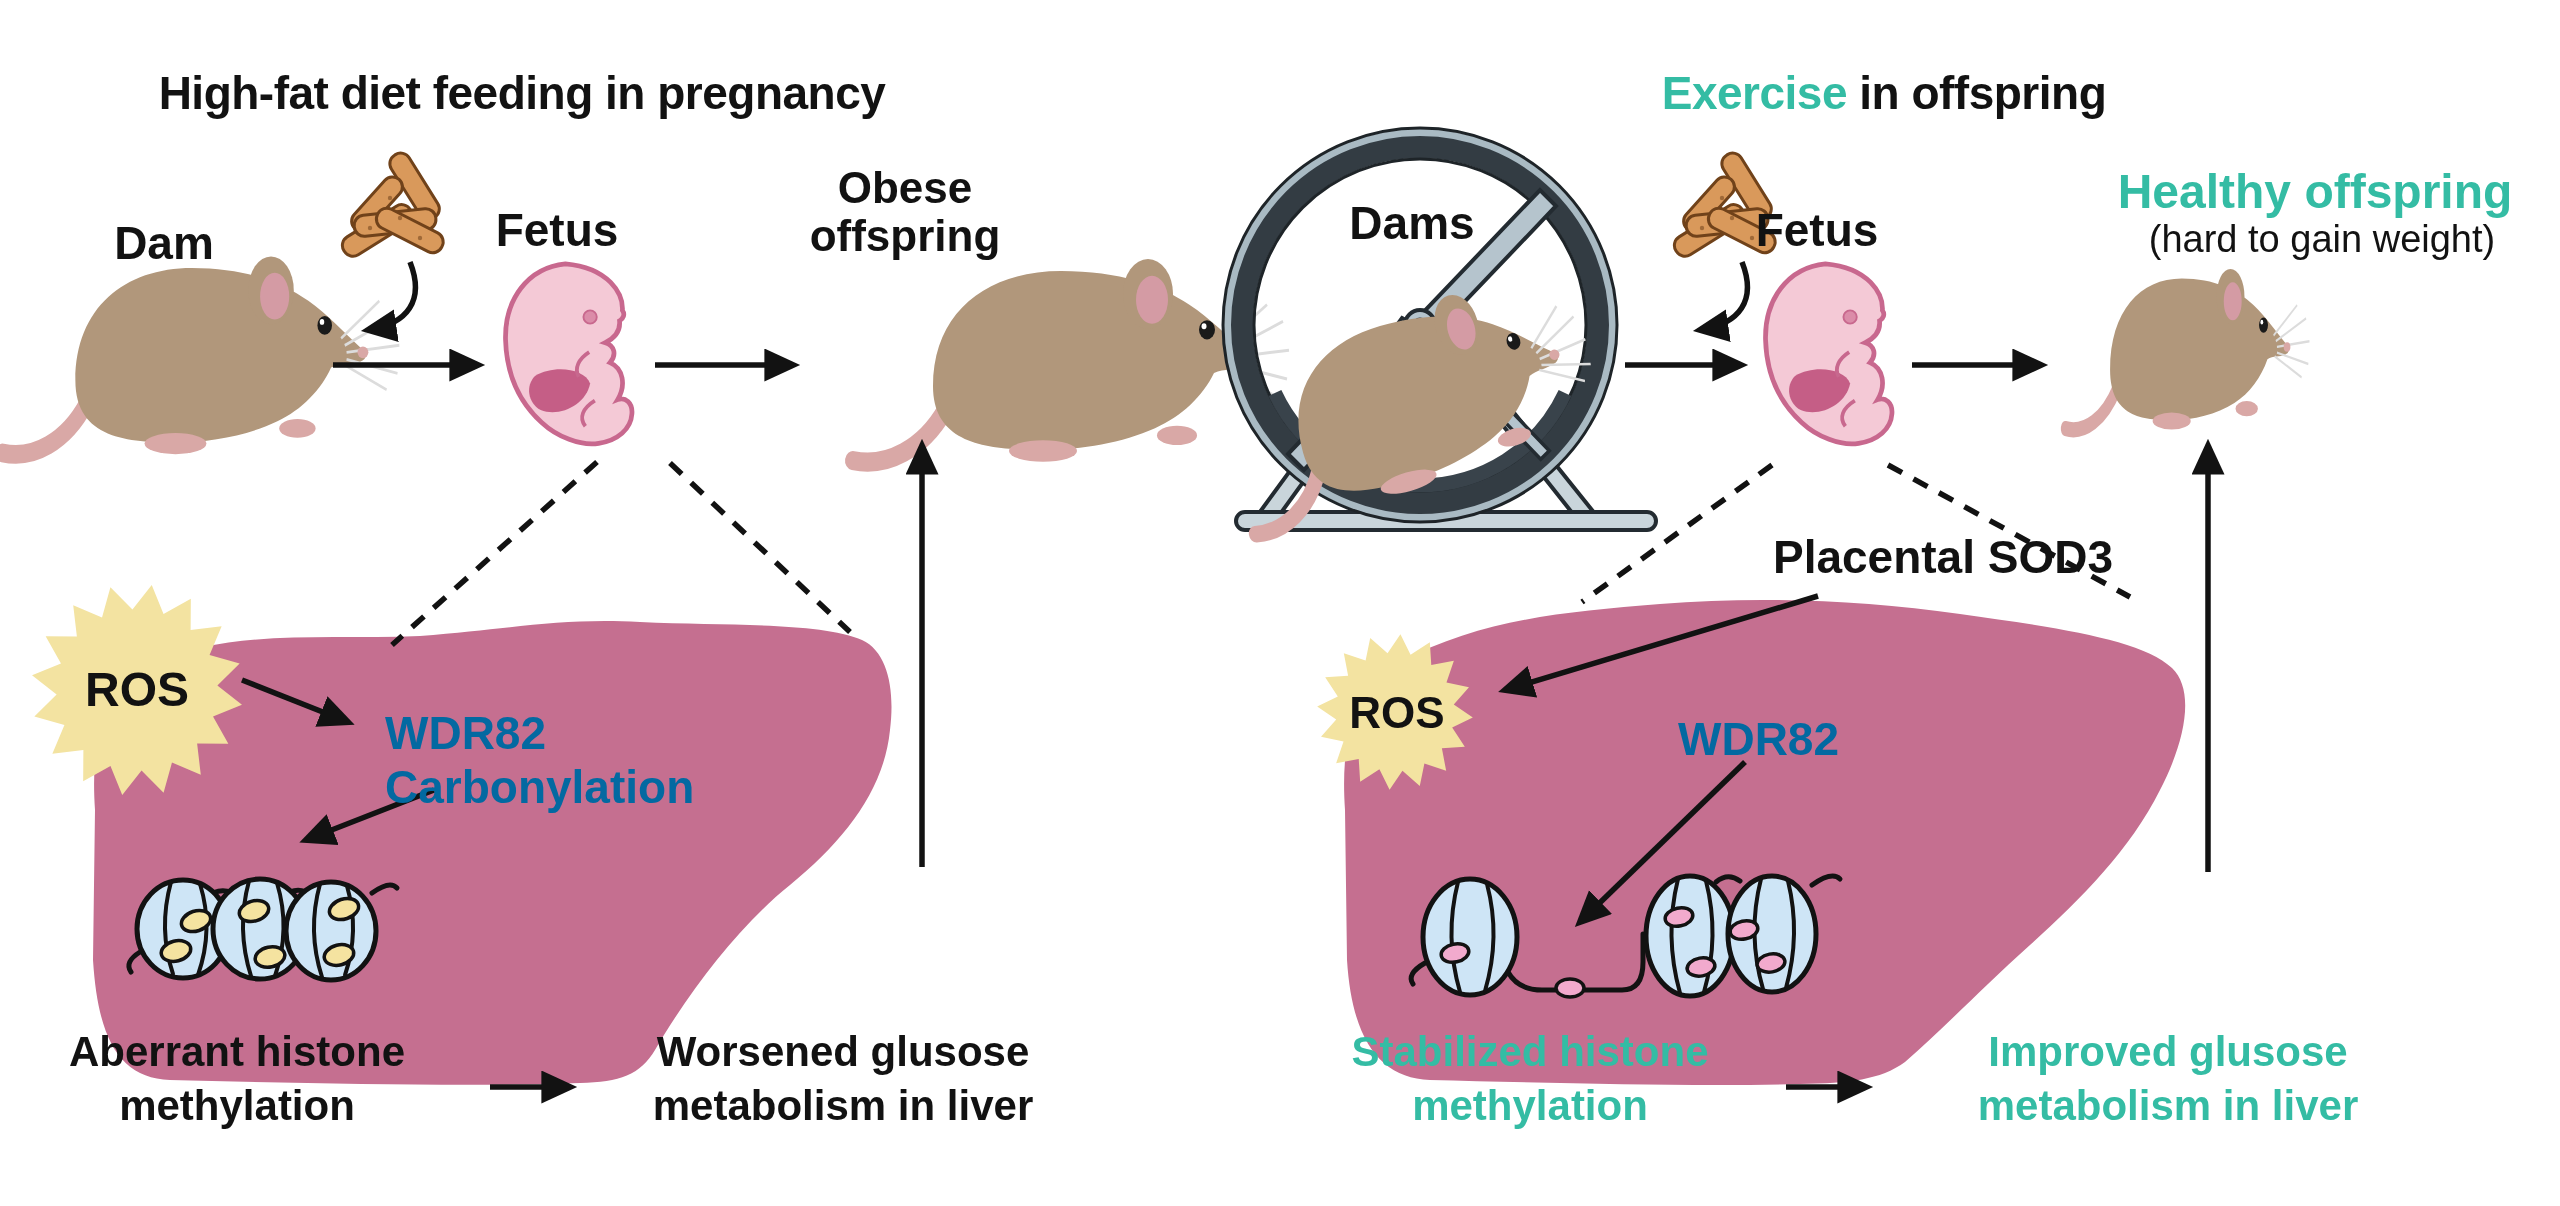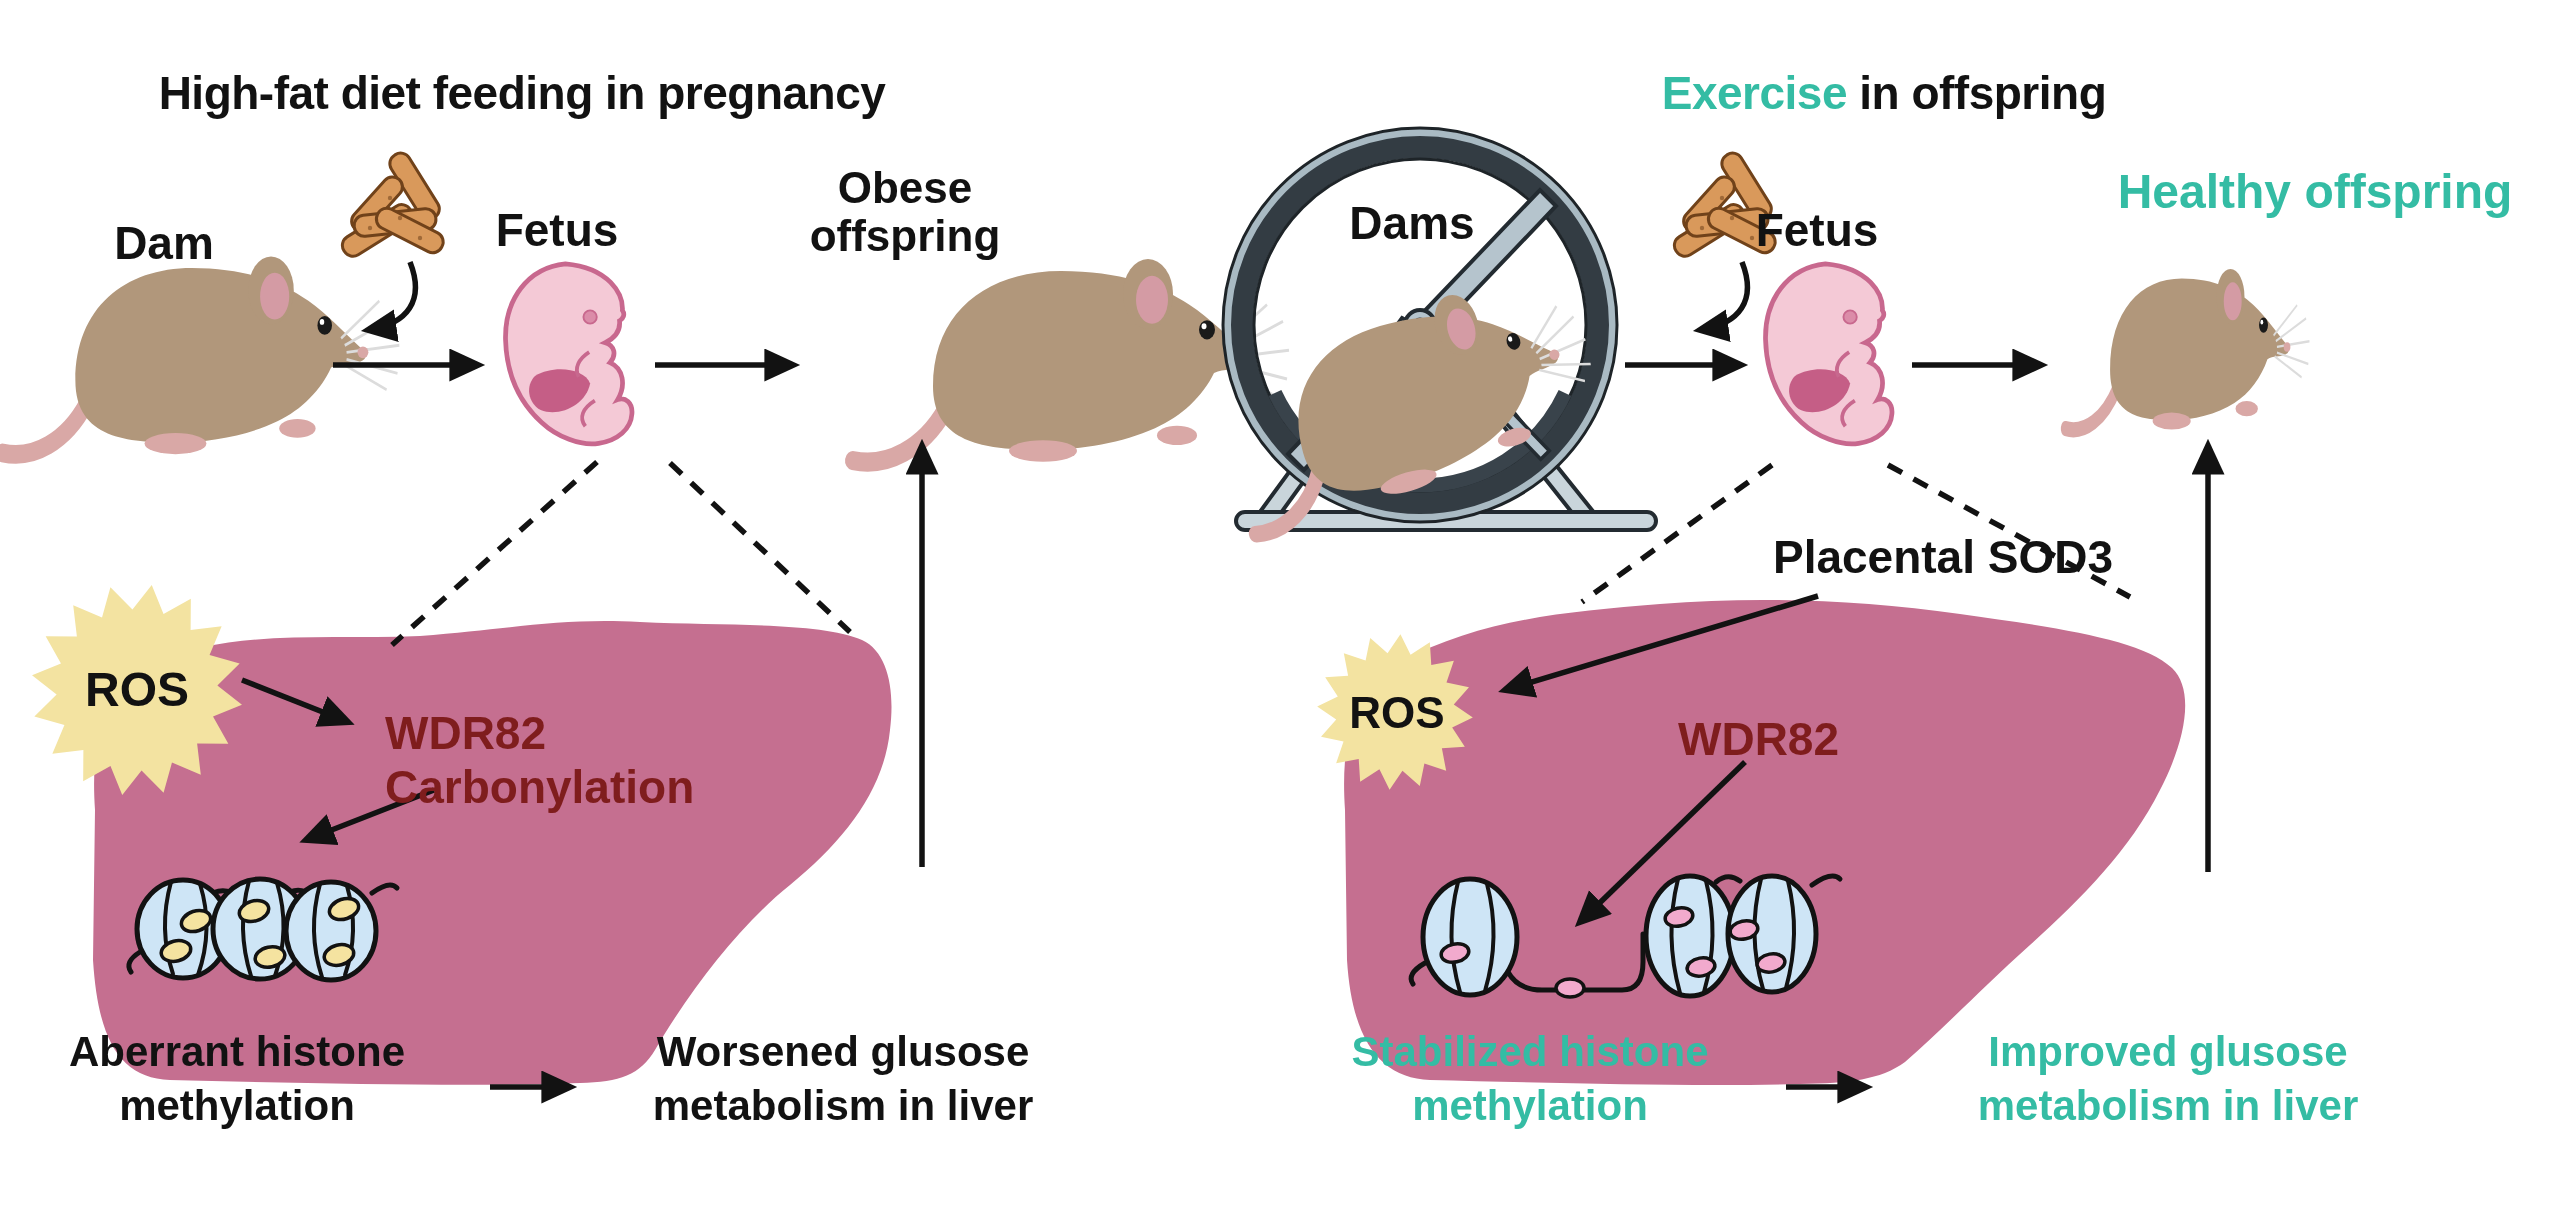--- a/index.html
+++ b/index.html
@@ -3,21 +3,21 @@
 <meta charset="utf-8">
 <style>
   html,body{margin:0;padding:0;background:#ffffff;}
   .canvas{position:relative;width:2560px;height:1160px;background:#fff;overflow:hidden;
           font-family:"Liberation Sans",sans-serif;color:var(--ink,#121212);}
   .gfx{position:absolute;left:0;top:0;}
   .lbl{position:absolute;font-weight:700;white-space:nowrap;text-align:center;
        transform:translateX(-50%);color:var(--ink,#121212);}
   .lbl-left{position:absolute;font-weight:700;white-space:nowrap;text-align:left;}
   .teal{color:var(--teal,#34BCA4);}
-  .white{color:#7f1d1d;}
+  .white{color:#0369a1;}
   .fs46{font-size:46px;}
   .fs44{font-size:44px;}
   .fs47{font-size:42px;}
   .fs48{font-size:48px;}
   .fs38{font-size:38px;font-weight:400;}
   .title{font-size:46px;letter-spacing:-0.5px;}
 </style>
 </head>
 <body>
 
@@ -226,20 +226,21 @@
   <div class="lbl fs47" style="left:237px;top:1082px;">methylation</div>
   <div class="lbl fs47" style="left:843px;top:1028px;">Worsened glusose</div>
   <div class="lbl fs47" style="left:843px;top:1082px;">metabolism in liver</div>
 
   <div class="lbl title" style="left:1884px;top:66px;">
     <span class="teal">Exercise</span><span> in offspring</span>
   </div>
   <div class="lbl fs46" style="left:1412px;top:196px;">Dams</div>
   <div class="lbl fs46" style="left:1817px;top:203px;">Fetus</div>
   <div class="lbl fs48 teal" style="left:2315px;top:164px;">Healthy offspring</div>
+  <div class="lbl fs38" style="left:2322px;top:218px;">(hard to gain weight)</div>
   <div class="lbl fs46" style="left:1943px;top:530px;">Placental SOD3</div>
   <div class="lbl fs44" style="left:1397px;top:688px;">ROS</div>
   <div class="lbl-left fs46 white" style="left:1678px;top:712px;">WDR82</div>
   <div class="lbl fs47 teal" style="left:1530px;top:1028px;">Stabilized histone</div>
   <div class="lbl fs47 teal" style="left:1530px;top:1082px;">methylation</div>
   <div class="lbl fs47 teal" style="left:2168px;top:1028px;">Improved glusose</div>
   <div class="lbl fs47 teal" style="left:2168px;top:1082px;">metabolism in liver</div>
 
 </div>
 

